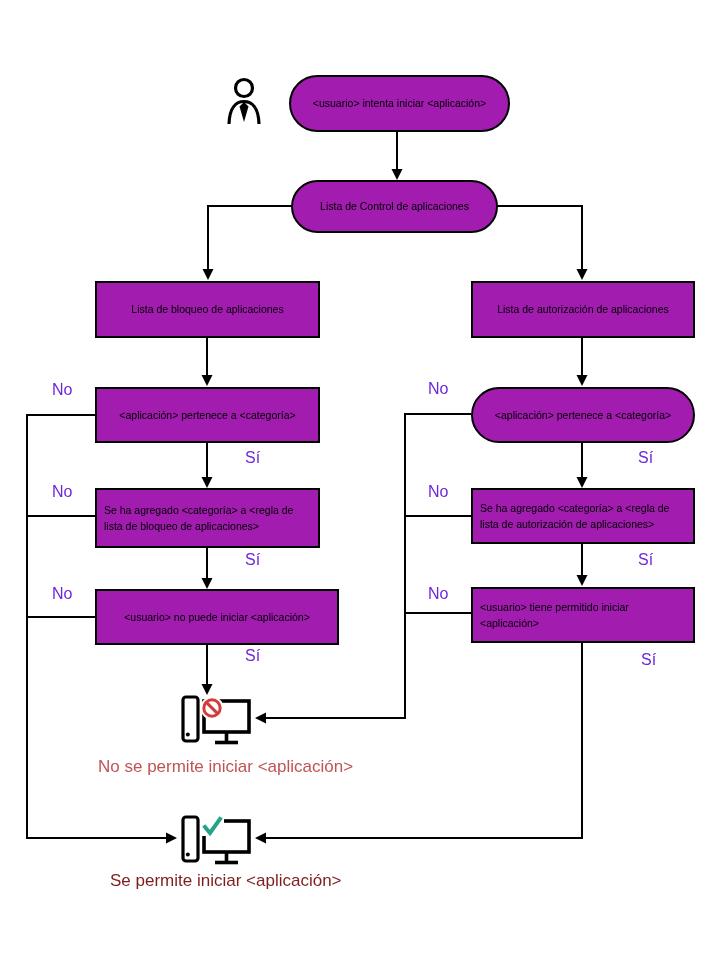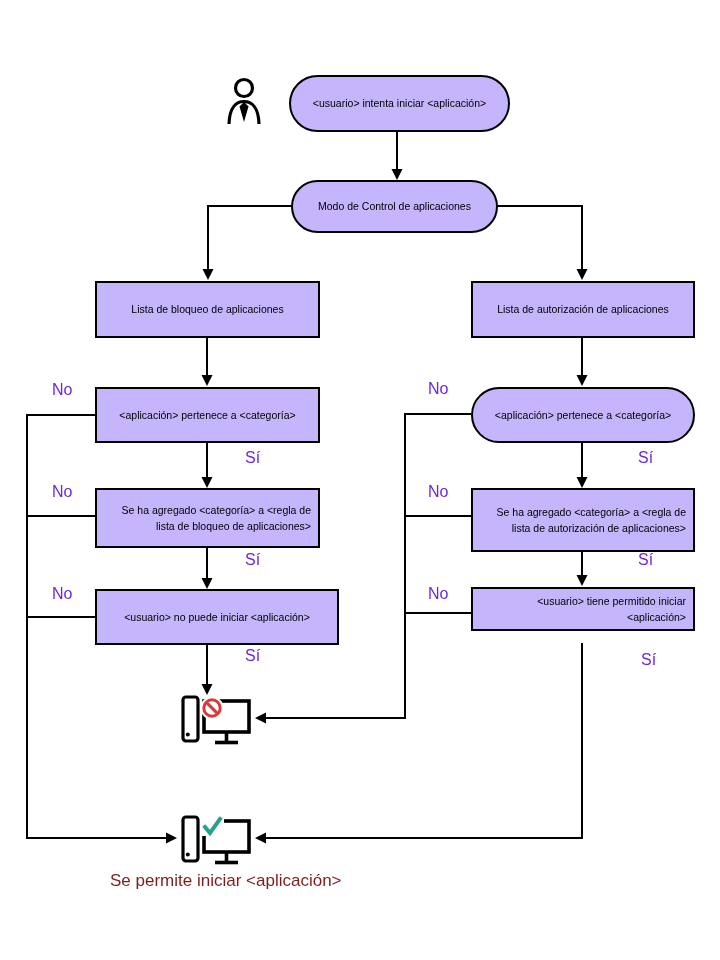--- a/index.html
+++ b/index.html
@@ -2,22 +2,22 @@
 <html><head>
 <meta charset="utf-8">
 <style>
   html,body{margin:0;padding:0;background:#fff;}
   .canvas{
     position:relative;width:720px;height:960px;background:#ffffff;
     font-family:"Liberation Sans",sans-serif;overflow:hidden;
   }
   .edges{position:absolute;left:0;top:0;width:720px;height:960px;}
   .node{
-    position:absolute;box-sizing:border-box;border:2px solid #000;background:#c4b5fd;
-    display:flex;align-items:center;justify-content:center;text-align:right;
+    position:absolute;box-sizing:border-box;border:2px solid #000;background:#a21caf;
+    display:flex;align-items:center;justify-content:center;text-align:left;
     font-size:10.5px;line-height:1.55;color:#000;padding:4px 7px;
   }
   .pill{border-radius:29px;}
   .branch{
     position:absolute;font-size:16px;color:#6d28d9;background:#fff;line-height:1;
   }
   .result{
     position:absolute;font-size:17px;line-height:1.2;white-space:nowrap;
   }
   .result-blocked{color:#c05454;}
@@ -75,37 +75,37 @@
   </svg>
 
   <svg class="icon" style="left:225px;top:76px" width="38" height="50" viewBox="0 0 38 50">
     <circle cx="19" cy="12" r="8.5" fill="none" stroke="#000" stroke-width="3.2"></circle>
     <path d="M4 48 C4.5 31 11.5 25.5 19 25.5 C26.5 25.5 33.5 31 34 48" fill="none" stroke="#000" stroke-width="3.2"></path>
     <polygon points="19,26 23.5,30.5 19,46 14.5,30.5" fill="#000"></polygon>
   </svg>
 
   <div class="node pill" style="left:289px;top:75px;width:221px;height:57px">&lt;usuario&gt; intenta iniciar &lt;aplicación&gt;</div>
 
-  <div class="node pill" style="left:291px;top:180px;width:207px;height:53px">Modo de Control de aplicaciones</div>
+  <div class="node pill" style="left:291px;top:180px;width:207px;height:53px">Lista de Control de aplicaciones</div>
 
   <div class="node" style="left:471px;top:281px;width:224px;height:57px">Lista de autorización de aplicaciones</div>
 
   <div class="node" style="left:95px;top:281px;width:225px;height:57px">Lista de bloqueo de aplicaciones</div>
 
   <div class="node" style="left:95px;top:387px;width:225px;height:56px">&lt;aplicación&gt; pertenece a &lt;categoría&gt;</div>
 
   <div class="node" style="left:95px;top:488px;width:225px;height:60px">Se ha agregado &lt;categoría&gt; a &lt;regla de lista de bloqueo de aplicaciones&gt;</div>
 
   <div class="node" style="left:95px;top:589px;width:244px;height:56px">&lt;usuario&gt; no puede iniciar &lt;aplicación&gt;</div>
 
   <div class="node pill" style="left:471px;top:387px;width:224px;height:56px">&lt;aplicación&gt; pertenece a &lt;categoría&gt;</div>
 
-  <div class="node" style="left:471px;top:488px;width:224px;height:64px">Se ha agregado &lt;categoría&gt; a &lt;regla de lista de autorización de aplicaciones&gt;</div>
+  <div class="node" style="left:471px;top:488px;width:224px;height:56px">Se ha agregado &lt;categoría&gt; a &lt;regla de lista de autorización de aplicaciones&gt;</div>
 
-  <div class="node" style="left:471px;top:587px;width:224px;height:44px">&lt;usuario&gt; tiene permitido iniciar &lt;aplicación&gt;</div>
+  <div class="node" style="left:471px;top:587px;width:224px;height:56px">&lt;usuario&gt; tiene permitido iniciar &lt;aplicación&gt;</div>
 
   <span class="branch" style="left:52px;top:382px">No</span>
   <span class="branch" style="left:52px;top:484px">No</span>
   <span class="branch" style="left:52px;top:586px">No</span>
   <span class="branch" style="left:245px;top:450px">Sí</span>
   <span class="branch" style="left:245px;top:552px">Sí</span>
   <span class="branch" style="left:245px;top:648px">Sí</span>
   <span class="branch" style="left:428px;top:381px">No</span>
   <span class="branch" style="left:428px;top:484px">No</span>
   <span class="branch" style="left:428px;top:586px">No</span>
@@ -119,20 +119,21 @@
     <rect x="23" y="6" width="45" height="31" fill="#fff" stroke="#000" stroke-width="3.6"></rect>
     <line x1="45.5" y1="37" x2="45.5" y2="46" stroke="#000" stroke-width="3.6"></line>
     <line x1="34" y1="47.5" x2="57" y2="47.5" stroke="#000" stroke-width="3.6"></line>
     <circle cx="31" cy="13" r="11.5" fill="#fff"></circle>
     <g stroke="#d43c3c" stroke-width="3" fill="none">
       <circle cx="31" cy="13" r="8.2"></circle>
       <line x1="25.4" y1="7.4" x2="36.6" y2="18.6"></line>
     </g>
   </svg>
 
+  <div class="result result-blocked" style="left:98px;top:757px">No se permite iniciar &lt;aplicación&gt;</div>
 
   <svg class="icon" style="left:181px;top:815px" width="72" height="54" viewBox="0 0 72 54">
     <rect x="2" y="2" width="15" height="44" rx="3" fill="#fff" stroke="#000" stroke-width="3.2"></rect>
     <circle cx="6.8" cy="39.5" r="2" fill="#000"></circle>
     <rect x="23" y="6" width="45" height="31" fill="#fff" stroke="#000" stroke-width="3.6"></rect>
     <line x1="45.5" y1="37" x2="45.5" y2="46" stroke="#000" stroke-width="3.6"></line>
     <line x1="34" y1="47.5" x2="57" y2="47.5" stroke="#000" stroke-width="3.6"></line>
     <rect x="19" y="0" width="24" height="21" fill="#fff"></rect>
     <polyline points="24,12 29,18 39,4" fill="none" stroke="#26a28b" stroke-width="4" stroke-linecap="square"></polyline>
   </svg>

